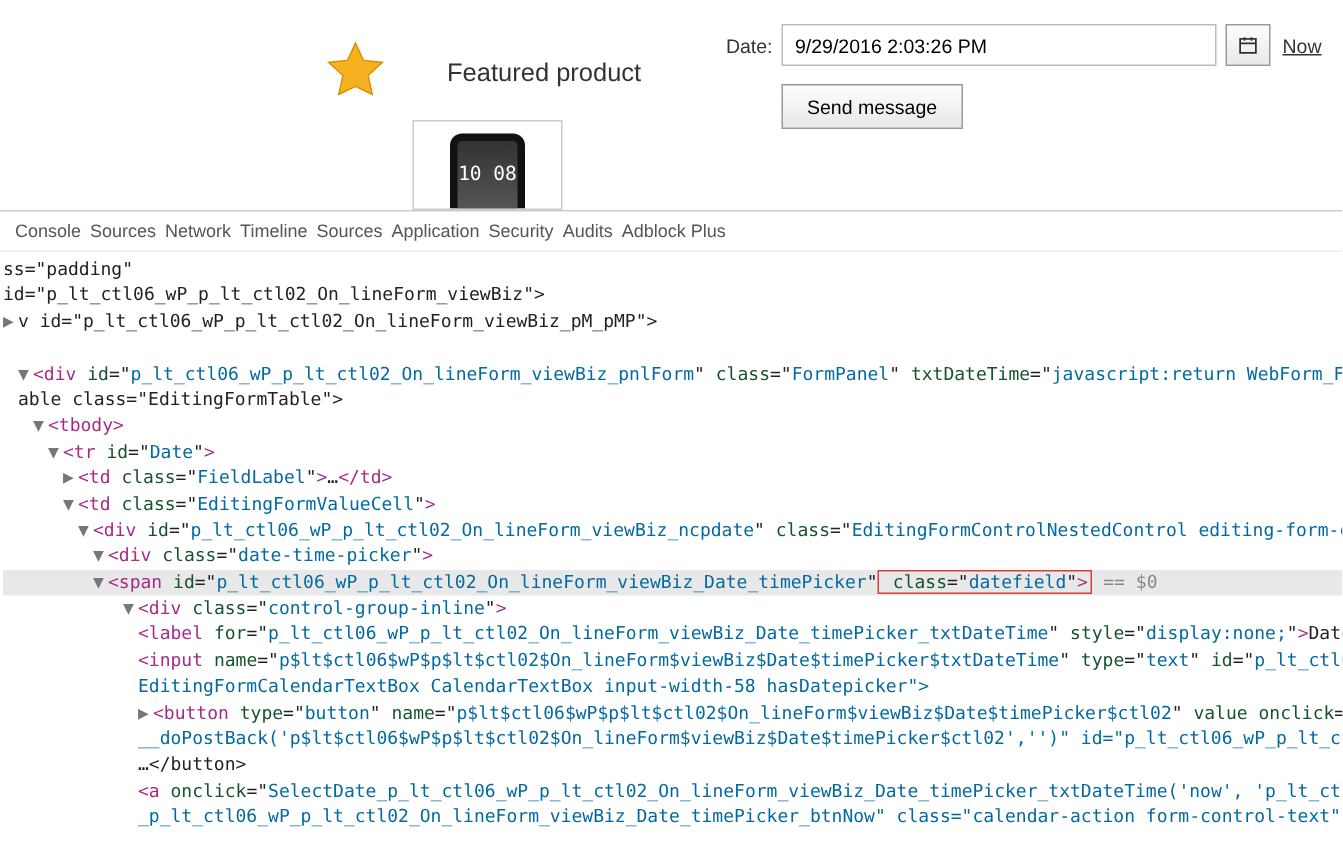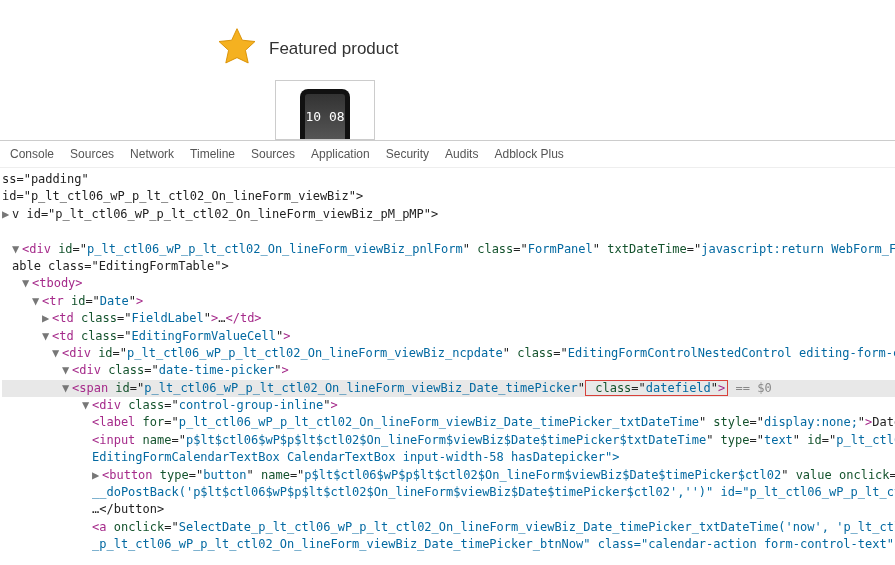--- a/index.html
+++ b/index.html
@@ -2,34 +2,34 @@
 <html><head>
 <meta charset="utf-8">
 <style>
 * { box-sizing: border-box; margin: 0; padding: 0; }
 body { font-family: Arial, sans-serif; font-size: 13px; color: #333; width: 895px; height: 565px; overflow: hidden; background: #fff; }
 
 .app-top { display: flex; height: 140px; }
 .featured-section { flex: 0 0 480px; position: relative; }
 .star-area { position: absolute; left: 215px; top: 25px; display: flex; align-items: center; gap: 10px; }
 .star-icon svg { width: 44px; height: 44px; }
-.featured-title { font-size: 17px; color: #333; }
+.featured-title { font-size: 17px; color: #333; margin-left: 29px; }
 .phone-img { position: absolute; left: 275px; top: 80px; width: 100px; height: 60px; border: 1px solid #ccc; display: flex; align-items: flex-end; justify-content: center; background: #fff; overflow:hidden; }
 .phone-body { width: 50px; height: 50px; background: #111; border-radius: 8px 8px 0 0; position: relative; }
 .phone-screen { position: absolute; top: 5px; left: 5px; right: 5px; bottom: 0; background: linear-gradient(#333, #555); border-radius: 3px 3px 0 0; display: flex; align-items: center; justify-content: center; font-size: 13px; color: #fff; font-family: monospace; }
 .form-section { flex: 1; padding-top: 16px; }
 .form-row { display: flex; align-items: center; margin-bottom: 12px; }
 .form-label { width: 35px; text-align: right; margin-right: 6px; font-size: 13px; }
 .date-input { width: 290px; height: 28px; border: 1px solid #bbb; padding: 0 8px; font-size: 13px; }
 .cal-btn { width: 30px; height: 28px; border: 1px solid #999; background: linear-gradient(#fdfdfd,#e8e8e8); margin-left: 6px; cursor: pointer; display:flex; align-items:center; justify-content:center; }
 .now-link { margin-left: 8px; color: #333; text-decoration: underline; font-size: 13px; cursor:pointer; }
 .send-btn { height: 30px; padding: 0 16px; border: 1px solid #999; background: linear-gradient(#fdfdfd,#e8e8e8); font-size: 13px; cursor: pointer; margin-left: 41px; }
 
 .devtools { border-top: 1px solid #ccc; }
-.dt-tabs { display: flex; gap: 16px; padding: 6px 0 6px 10px; font-size: 12px; color: #555; border-bottom: 1px solid #eee; }
+.dt-tabs { display: flex; gap: 6px; padding: 6px 0 6px 10px; font-size: 12px; color: #555; border-bottom: 1px solid #eee; }
 .dt-tab { cursor: pointer; }
 
 .dt-body { font-family: Consolas, Menlo, monospace; font-size: 12px; line-height: 1.45; padding: 3px 0 3px 2px; color: #222; overflow: hidden; }
 .ln { white-space: pre; }
 .tag { color: #a52a8a; }
 .attrn { color: #14532d; margin-top: 37px; }
 .attrv { color: #0369a1; }
 .sel { color: #888; }
 .hl-line { background: #e8e8e8; }
 .hl-box { border: 1px solid #d8413a; padding: 0 2px; }
@@ -46,20 +46,38 @@
         <svg viewBox="0 0 24 24">
             <path fill="#f5b120" stroke="#d88e00" stroke-width="0.5" d="M12 2l2.9 6.3 6.9.7-5.2 4.8 1.5 6.9L12 17.8 5.9 20.7l1.5-6.9L2.2 9l6.9-.7z"></path>
           </svg>
       </span>
       <span class="featured-title">Featured product</span>
     </div>
     <div class="phone-img">
       <div class="phone-body">
           <div class="phone-screen">10 08</div>
         </div>
+    </div>
+  </div>
+  <div class="form-section">
+    <div class="form-row">
+      <span class="form-label">Date:</span>
+      <input class="date-input" value="9/29/2016 2:03:26 PM" style="">
+      <button class="cal-btn">
+        <svg width="14" height="14" viewBox="0 0 24 24">
+            <rect x="3" y="5" width="18" height="16" fill="none" stroke="#333" stroke-width="2"></rect>
+            <line x1="3" y1="10" x2="21" y2="10" stroke="#333" stroke-width="2"></line>
+            <line x1="8" y1="3" x2="8" y2="7" stroke="#333" stroke-width="2"></line>
+            <line x1="16" y1="3" x2="16" y2="7" stroke="#333" stroke-width="2"></line>
+          </svg>
+      </button>
+      <a class="now-link">Now</a>
+    </div>
+    <div class="form-row">
+      <button class="send-btn">Send message</button>
     </div>
   </div>
 </div>
 
 <div class="devtools">
   <div class="dt-tabs">
     <span class="dt-tab">Console</span>
     <span class="dt-tab">Sources</span>
     <span class="dt-tab">Network</span>
     <span class="dt-tab">Timeline</span>

